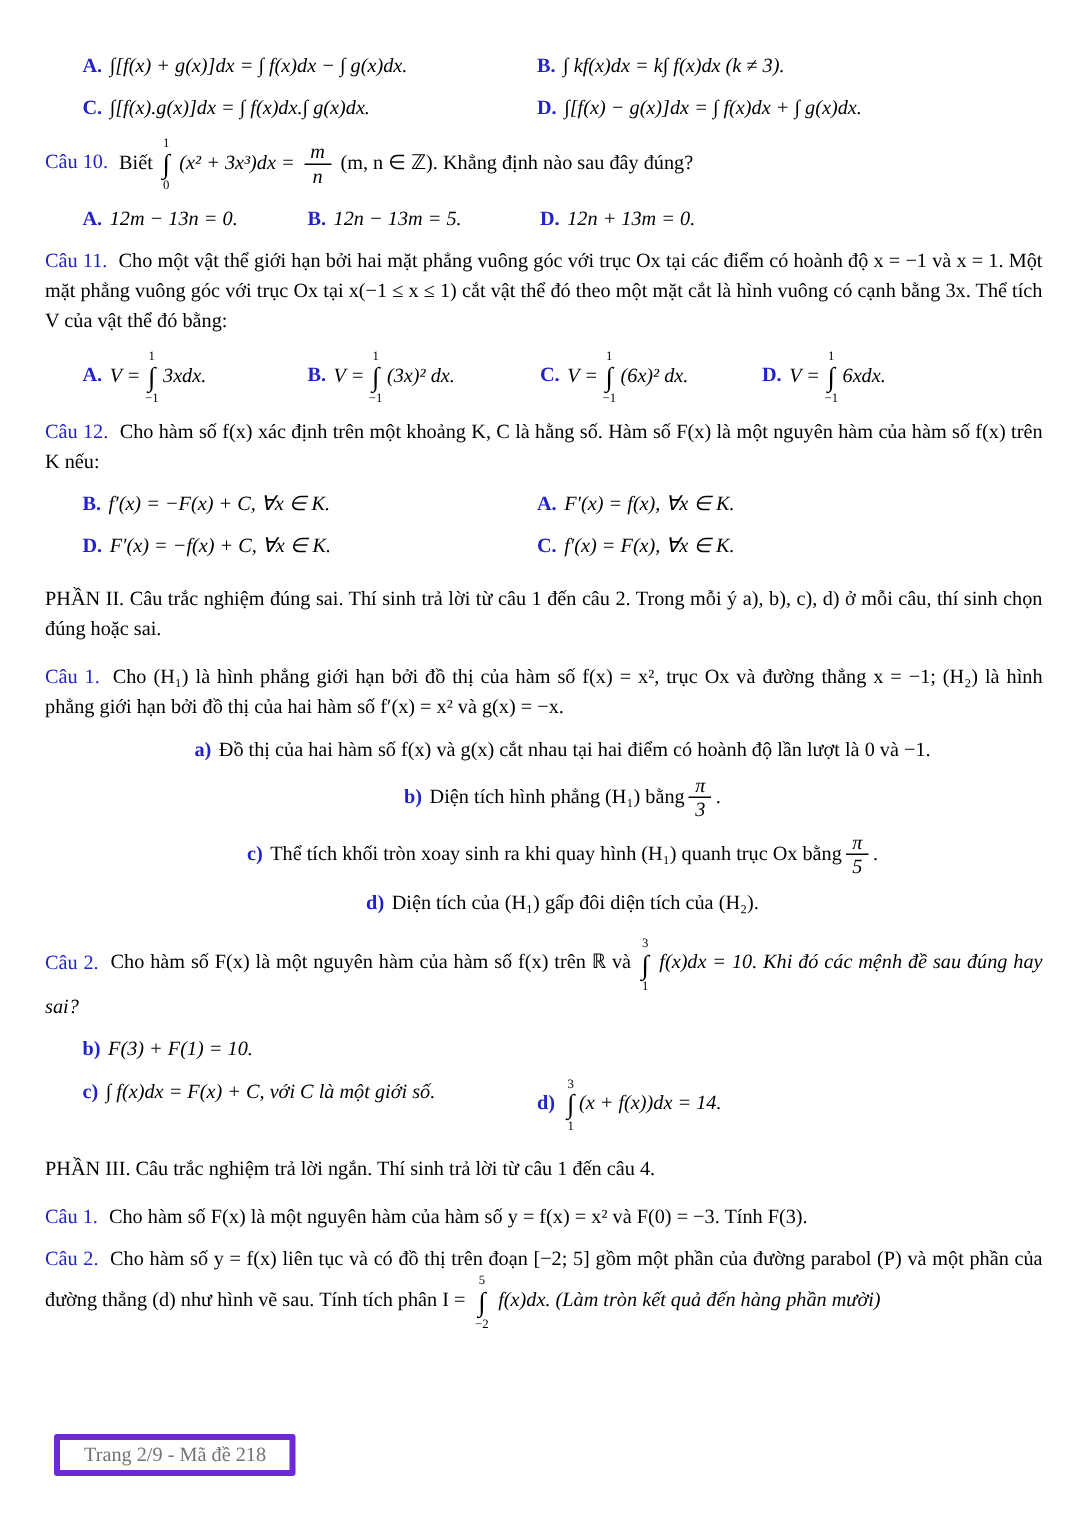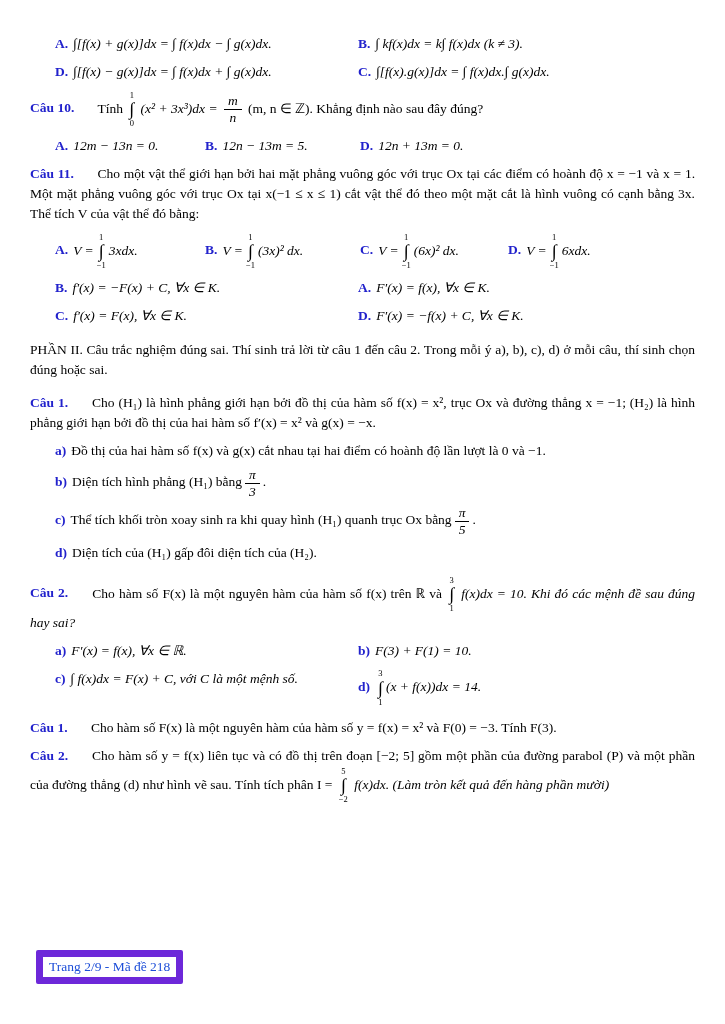--- a/index.html
+++ b/index.html
@@ -5,69 +5,69 @@
   * { box-sizing: border-box; }
   html,body { margin:0; padding:0; background:#ffffff; }
   .page {
     position: relative;
     width: 725px; height: 992px;
     font-family: "Liberation Serif", serif;
     font-size: 13.5px; line-height: 1.5; color:#000;
     padding: 34px 30px 0 30px; overflow: hidden;
   }
   .q { margin: 0 0 8px 0; text-align: justify; }
-  .ql { color:#2222cc; font-weight:bold; margin-right:20px; }
+  .ql { color:#2222cc; font-weight:normal; margin-right:4px; }
   .ol { color:#2222cc; font-weight:bold; margin-right:5px; }
   .il { color:#2222cc; font-weight:bold; margin-right:5px; }
   .head { font-weight: normal; }
   .m { font-style: italic; }
   .optrow2 { display:grid; grid-template-columns: 303px 1fr; padding-left:25px; margin:0 0 8px 0; }
   .optrow4 { display:grid; grid-template-columns: 150px 155px 148px 1fr; padding-left:25px; margin:0 0 8px 0; align-items:center; }
   .opt { white-space: nowrap; }
   .items { padding-left: 25px; }
-  .item { margin: 0 0 6px 0; }
+  .item { margin: 0 0 6px 0; text-align: center; }
   .dint { display:inline-flex; flex-direction:column; align-items:center; vertical-align:middle; line-height:1; margin:0 3px; }
   .dint .lim { font-size: 8.5px; }
   .dint .glyph { font-size: 18px; padding:1px 0; }
   .frac { display:inline-flex; flex-direction:column; align-items:center; vertical-align:middle; line-height:1.15; margin:0 3px; font-style:italic; }
   .frac .num { border-bottom: 1px solid #000; padding: 0 4px; }
   .frac .den { padding: 0 4px; }
   .mt14 { margin-top: 14px; }
   .mt12 { margin-top: 12px; }
   .footer {
     position:absolute; left:36px; bottom:8px;
-    border: 7px solid #6d28d9; border-radius:2px;
-    color:#1d4ed8; padding: 0px 6px; white-space:nowrap;
+    border: 4px solid #6d28d9; border-radius:2px;
+    color:#737373; padding: 0px 16px; white-space:nowrap;
   }
 </style>
 </head>
 <body>
 
 <div class="page">
 
   <div class="optrow2">
     <div class="opt">
       <span class="ol">A.</span><span class="m">∫[f(x) + g(x)]dx = ∫ f(x)dx − ∫ g(x)dx.</span>
     </div>
     <div class="opt">
       <span class="ol">B.</span><span class="m">∫ kf(x)dx = k∫ f(x)dx  (k ≠ 3).</span>
     </div>
   </div>
   <div class="optrow2">
     <div class="opt">
+      <span class="ol">C.</span><span class="m">∫[f(x).g(x)]dx = ∫ f(x)dx.∫ g(x)dx.</span>
+    </div>
+    <div class="opt">
       <span class="ol">D.</span><span class="m">∫[f(x) − g(x)]dx = ∫ f(x)dx + ∫ g(x)dx.</span>
     </div>
-    <div class="opt">
-      <span class="ol">C.</span><span class="m">∫[f(x).g(x)]dx = ∫ f(x)dx.∫ g(x)dx.</span>
-    </div>
   </div>
 
   <p class="q">
     <span class="ql">Câu 10.</span>
-    <span>Tính</span>
+    <span>Biết</span>
     <span class="dint">
       <span class="lim">1</span>
       <span class="glyph">∫</span>
       <span class="lim">0</span>
     </span>
     <span class="m">(x² + 3x³)dx =</span>
     <span class="frac">
       <span class="num">m</span>
       <span class="den">n</span>
     </span>
@@ -113,34 +113,38 @@
     </div>
     <div class="opt">
       <span class="ol">D.</span><span class="m">V =</span><span class="dint">
           <span class="lim">1</span>
           <span class="glyph">∫</span>
           <span class="lim">−1</span>
         </span><span class="m">6xdx.</span>
     </div>
   </div>
 
+  <p class="q">
+    <span class="ql">Câu 12.</span>
+    <span>Cho hàm số f(x) xác định trên một khoảng K, C là hằng số. Hàm số F(x) là một nguyên hàm của hàm số f(x) trên K nếu:</span>
+  </p>
   <div class="optrow2">
     <div class="opt">
       <span class="ol">B.</span><span class="m">f′(x) = −F(x) + C, ∀x ∈ K.</span>
     </div>
     <div class="opt">
       <span class="ol">A.</span><span class="m">F′(x) = f(x), ∀x ∈ K.</span>
     </div>
   </div>
   <div class="optrow2">
     <div class="opt">
+      <span class="ol">D.</span><span class="m">F′(x) = −f(x) + C, ∀x ∈ K.</span>
+    </div>
+    <div class="opt">
       <span class="ol">C.</span><span class="m">f′(x) = F(x), ∀x ∈ K.</span>
-    </div>
-    <div class="opt">
-      <span class="ol">D.</span><span class="m">F′(x) = −f(x) + C, ∀x ∈ K.</span>
     </div>
   </div>
 
   <p class="q mt14">
     <span class="head">PHẦN II. Câu trắc nghiệm đúng sai.</span>
     <span>Thí sinh trả lời từ câu 1 đến câu 2. Trong mỗi ý a), b), c), d) ở mỗi câu, thí sinh chọn đúng hoặc sai.</span>
   </p>
 
   <p class="q mt12">
     <span class="ql">Câu 1.</span>
@@ -172,39 +176,40 @@
     <span>Cho hàm số F(x) là một nguyên hàm của hàm số f(x) trên ℝ và</span>
     <span class="dint">
         <span class="lim">3</span>
         <span class="glyph">∫</span>
         <span class="lim">1</span>
       </span>
     <span class="m">f(x)dx = 10. Khi đó các mệnh đề sau đúng hay sai?</span>
   </p>
   <div class="optrow2">
     <div class="opt">
-      <span class="il">a)</span><span class="m">F′(x) = f(x), ∀x ∈ ℝ.</span>
-    </div>
-    <div class="opt">
       <span class="il">b)</span><span class="m">F(3) + F(1) = 10.</span>
     </div>
   </div>
   <div class="optrow2">
     <div class="opt">
-      <span class="il">c)</span><span class="m">∫ f(x)dx = F(x) + C, với C là một mệnh số.</span>
+      <span class="il">c)</span><span class="m">∫ f(x)dx = F(x) + C, với C là một giới số.</span>
     </div>
     <div class="opt">
       <span class="il">d)</span><span class="dint">
           <span class="lim">3</span>
           <span class="glyph">∫</span>
           <span class="lim">1</span>
         </span><span class="m">(x + f(x))dx = 14.</span>
     </div>
   </div>
 
+  <p class="q mt14">
+    <span class="head">PHẦN III. Câu trắc nghiệm trả lời ngắn.</span>
+    <span>Thí sinh trả lời từ câu 1 đến câu 4.</span>
+  </p>
 
   <p class="q mt12">
     <span class="ql">Câu 1.</span>
     <span>Cho hàm số F(x) là một nguyên hàm của hàm số y = f(x) = x² và F(0) = −3. Tính F(3).</span>
   </p>
 
   <p class="q">
     <span class="ql">Câu 2.</span>
     <span>Cho hàm số y = f(x) liên tục và có đồ thị trên đoạn [−2; 5] gồm một phần của đường parabol (P) và một phần của đường thẳng (d) như hình vẽ sau. Tính tích phân I =</span>
     <span class="dint">

